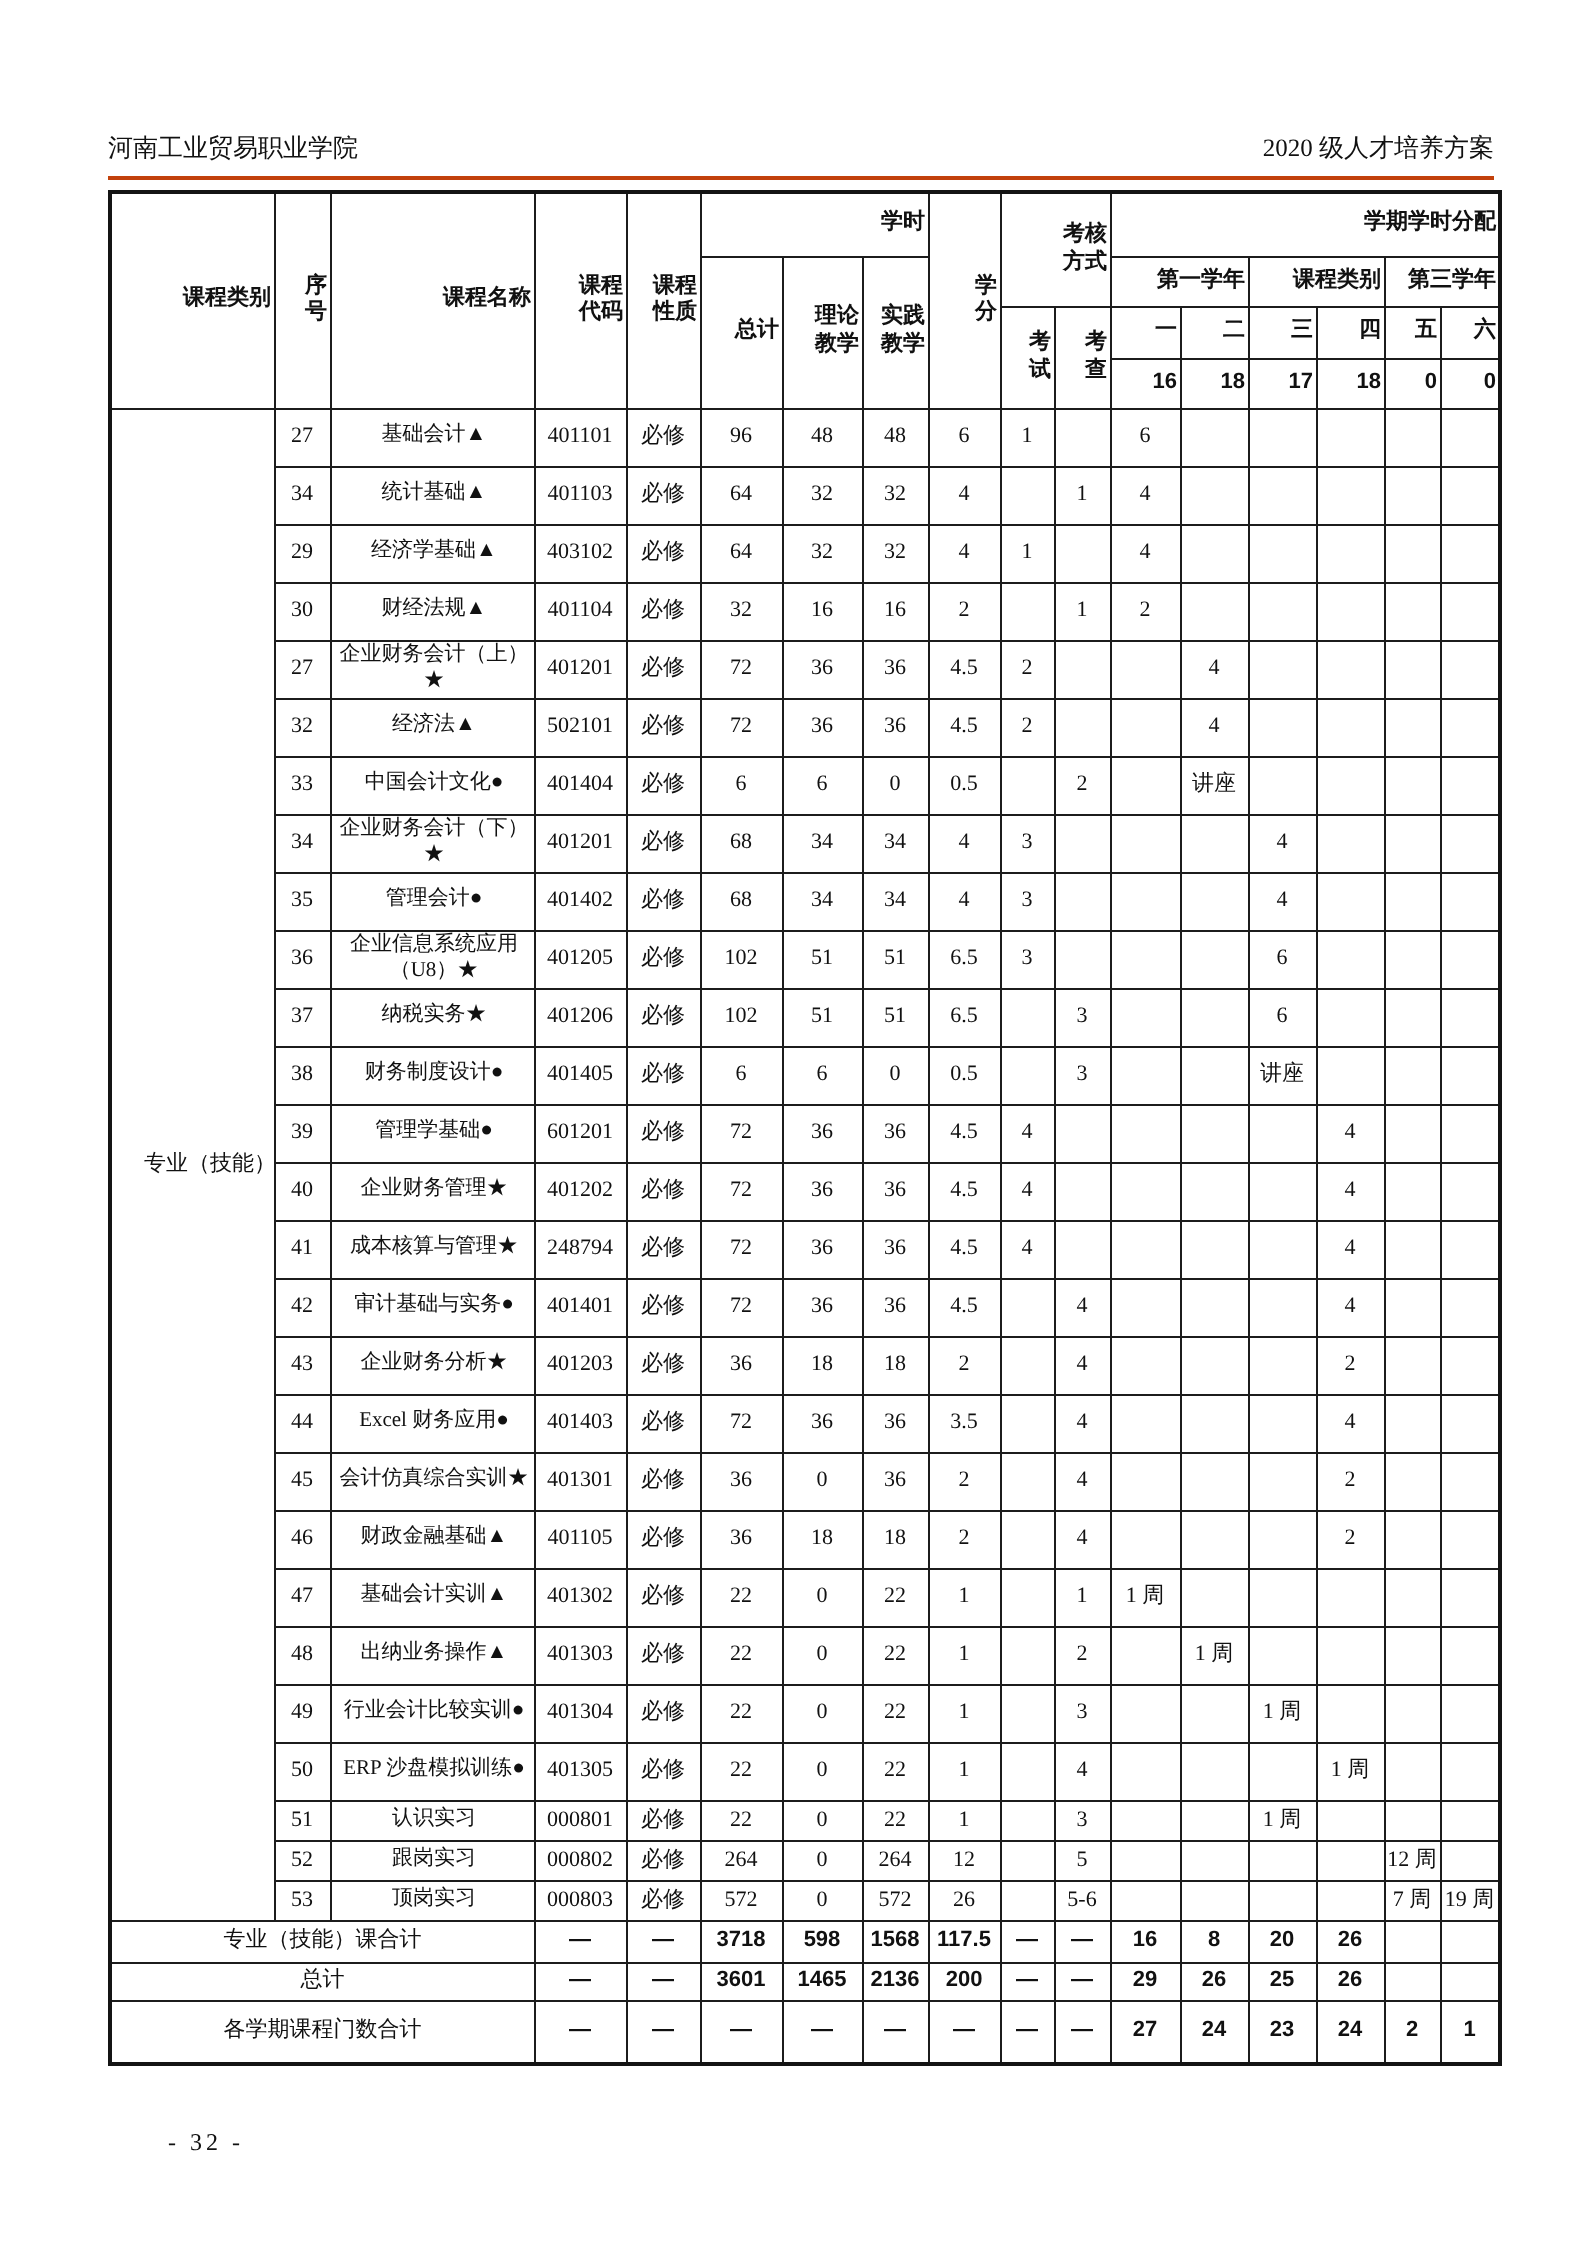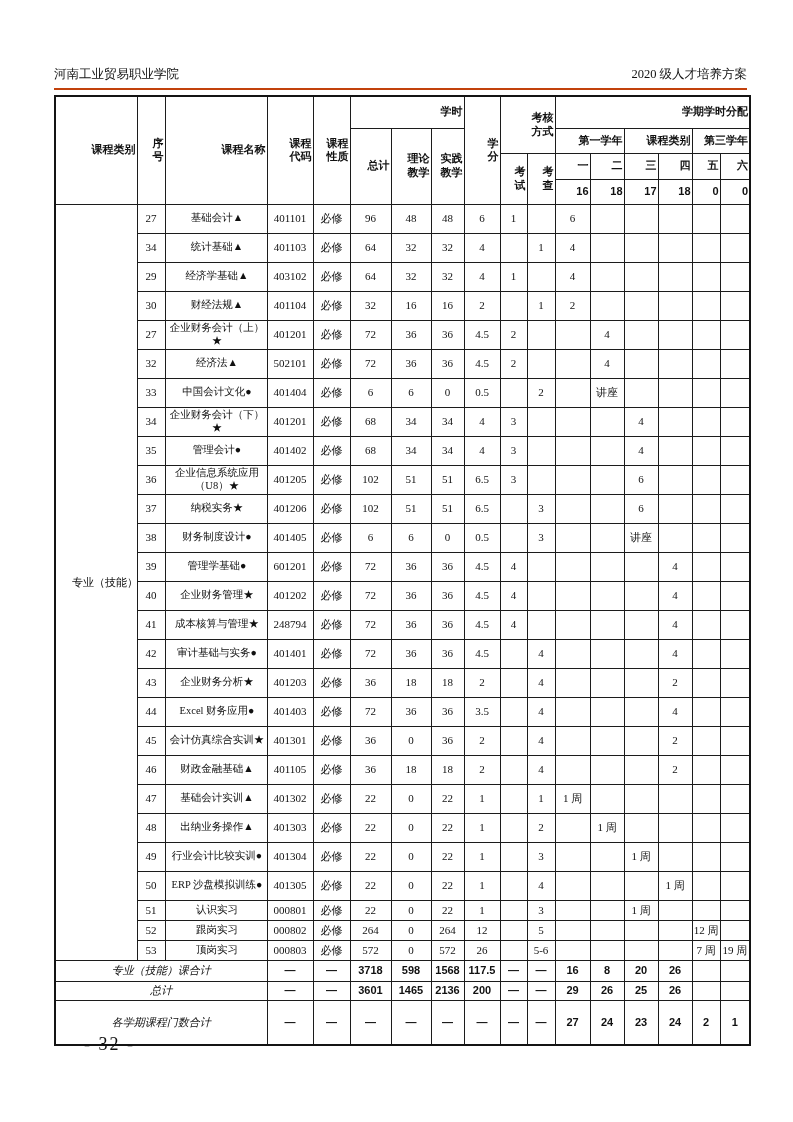--- a/index.html
+++ b/index.html
@@ -60,29 +60,29 @@
     text-align: center;
     padding-left: 3px;
     font-size: 10.5px;
   }
   td.category {
     font-size: 11px;
     white-space: nowrap;
     padding: 16px;
   }
   tr.summary td { font-weight: bold; font-family: "Liberation Sans", "DejaVu Sans", sans-serif; font-size: 11px; }
-  tr.summary td[data-name="summary-label"] { font-weight: normal; font-family: "Liberation Serif", "DejaVu Serif", serif; font-style: italic; }
+  tr.summary td[data-name="summary-label"] { font-weight: normal; font-family: "Liberation Serif", "DejaVu Serif", serif; }
   tr.s0 { height: 21px; }
   tr.s1 { height: 19px; }
-  tr.s2 { height: 45px; border-radius: 13px; }
+  tr.s2 { height: 32px; border-radius: 13px; }
   
   .page-footer {
     position: absolute;
-    left: 84px; top: 1034px;
-    font-size: 18px;
+    left: 84px; top: 1064px;
+    font-size: 12px;
     letter-spacing: 2px;
   }
 </style>
 </head>
 <body>
 
 <div class="doc-header" data-name="doc-header">
   <span data-name="school-name">河南工业贸易职业学院</span>
   <span data-name="plan-title">2020 级人才培养方案</span>
 </div>

